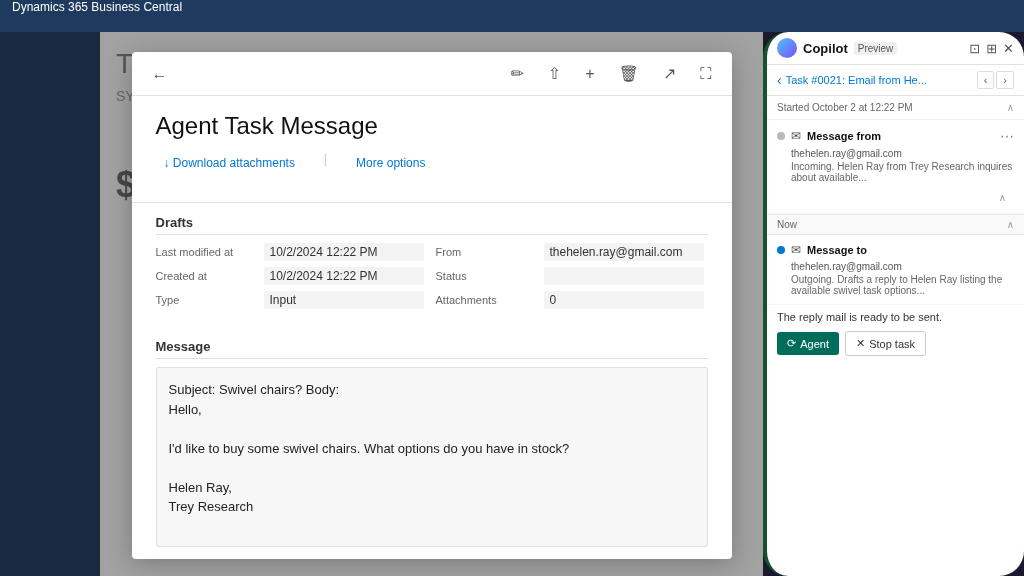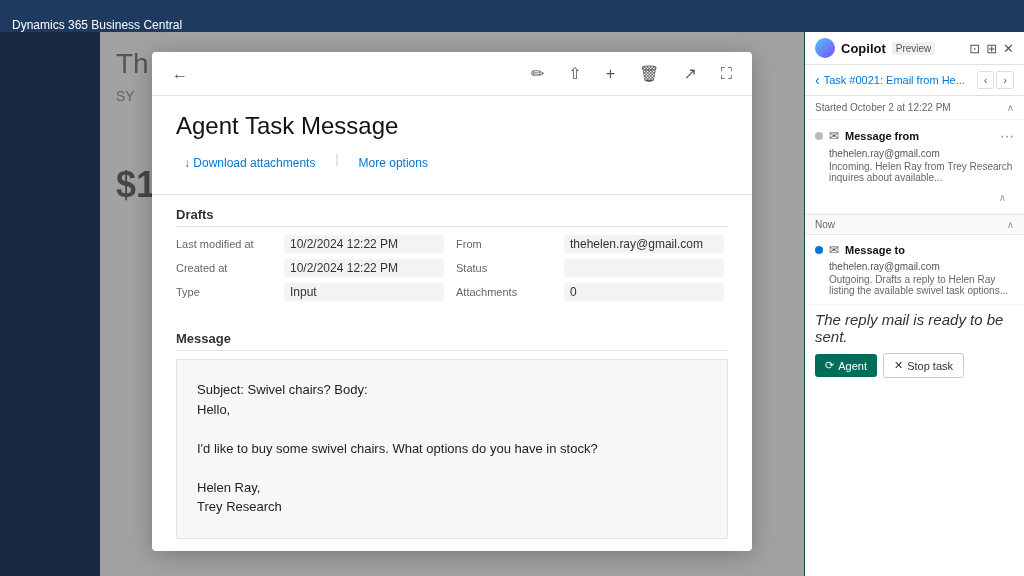--- a/index.html
+++ b/index.html
@@ -11,21 +11,21 @@
       overflow: hidden;
       display: flex;
       flex-direction: column;
     }
 
     
     .top-bar {
       background: #1f3a5f;
       height: 32px;
       display: flex;
-      align-items: flex-end;
+      align-items: flex-start;
       padding: 0 12px;
       flex-shrink: 0;
     }
     .top-bar-title {
       color: #fff;
       font-size: 12px;
     }
 
     
     .main-layout {
@@ -115,24 +115,24 @@
       padding: 16px 24px 8px;
     }
     .modal-title {
       font-size: 24px;
       font-weight: 300;
       color: #111;
     }
 
     
     .modal-actions {
-      padding: 4px 24px 20px;
+      padding: 4px 24px 28px;
       display: flex;
       align-items: flex-start;
-      gap: 12px;
+      gap: 21px;
       border-bottom: 1px solid #e0e0e0;
     }
     .modal-action-btn {
       background: none;
       border: none;
       cursor: pointer;
       font-size: 12px;
       color: #0078d4;
       display: flex;
       align-items: center;
@@ -183,35 +183,36 @@
     }
 
     
     .message-section {
       padding: 12px 24px;
     }
     .message-box {
       background: #f7f7f7;
       border: 1px solid #e0e0e0;
       border-radius: 2px;
-      padding: 20px;
+      padding: 12px;
       font-size: 13px;
       color: #222;
       line-height: 1.5;
       min-height: 180px;
     }
 
     
     .copilot-panel {
-      width: 220px;
+      width: 261px;
       background: #fff;
-      border-left: 1px solid #14532d;
+      border-left: 4px solid #14532d;
       display: flex;
       flex-direction: column;
       flex-shrink: 0;
+      border-radius: 25px;
     }
 
     
     .copilot-header {
       display: flex;
       align-items: center;
       padding: 6px 10px;
       border-bottom: 1px solid #e0e0e0;
       gap: 6px;
     }
@@ -351,24 +352,23 @@
       font-size: 10px;
       color: #666;
       padding: 4px 10px;
       background: #f9f9f9;
       border-top: 1px solid #e8e8e8;
       border-bottom: 1px solid #e8e8e8;
     }
 
     
     .ready-text {
-      font-size: 15px;
+      font-size: 11px;
       color: #333;
       padding: 6px 10px 4px;
-      font-style: italic;
     }
 
     
     .copilot-actions {
       display: flex;
       gap: 6px;
       padding: 4px 10px 10px;
       align-items: center;
     }
     .review-btn {

